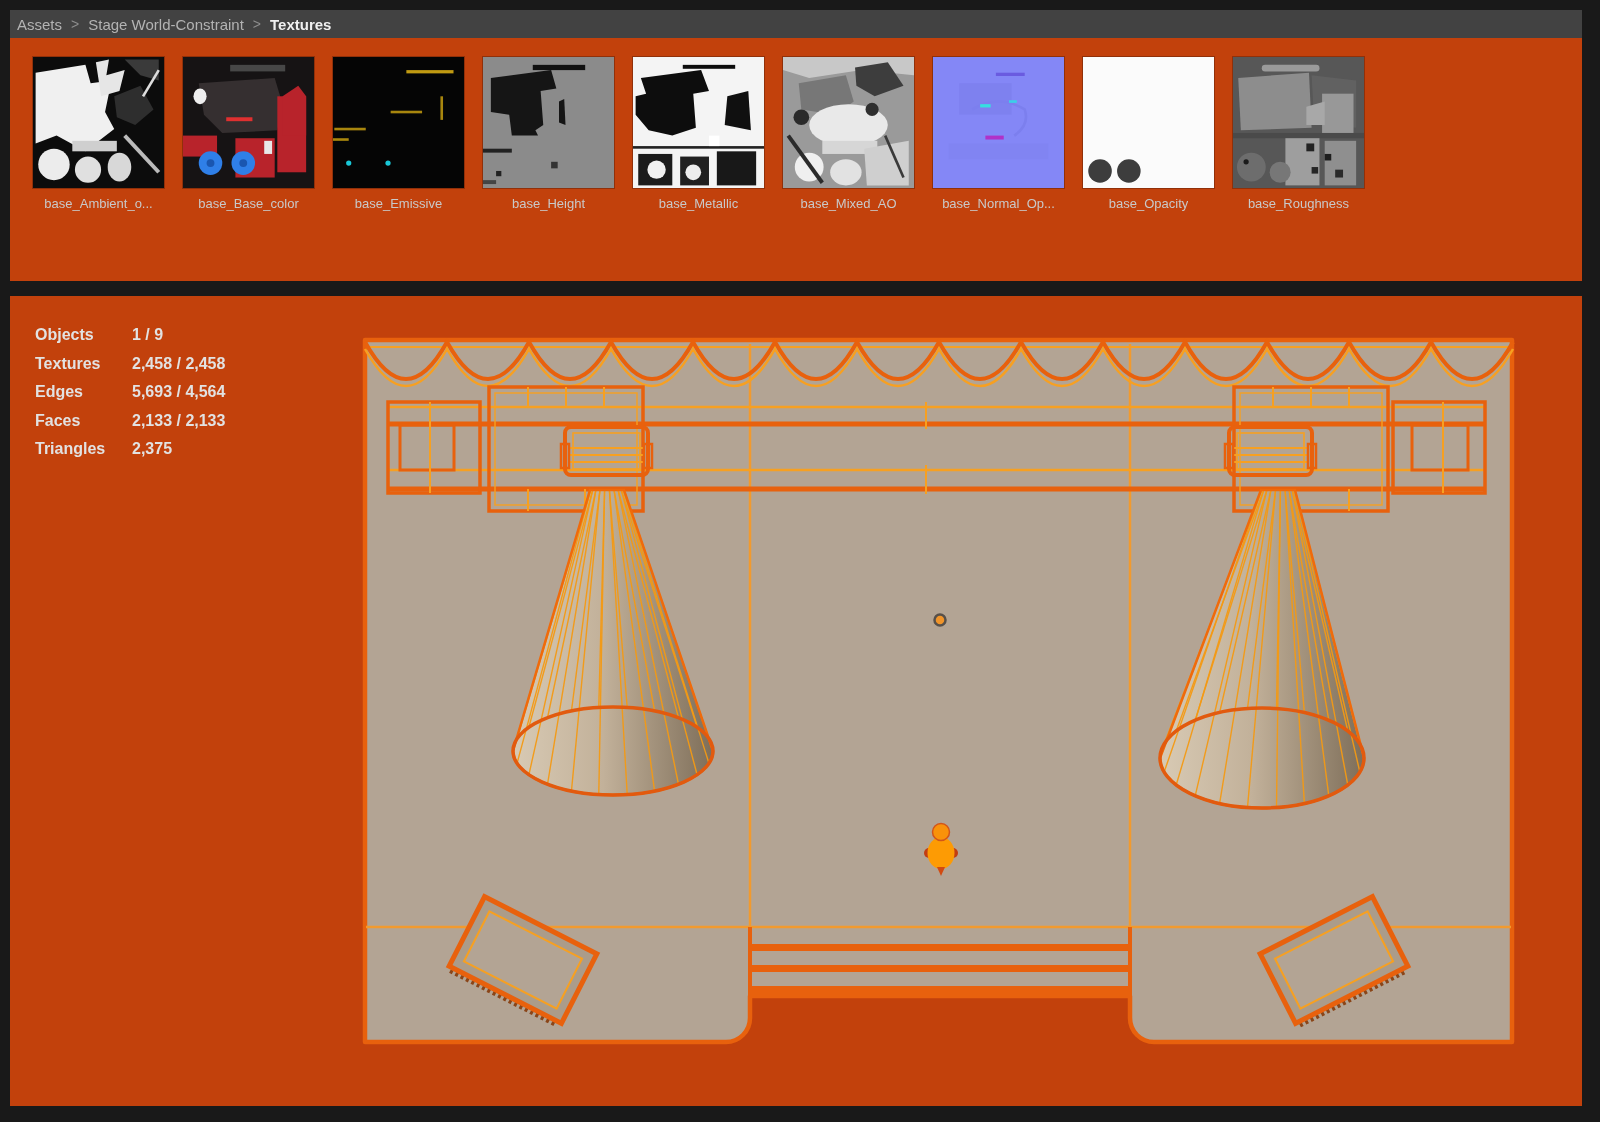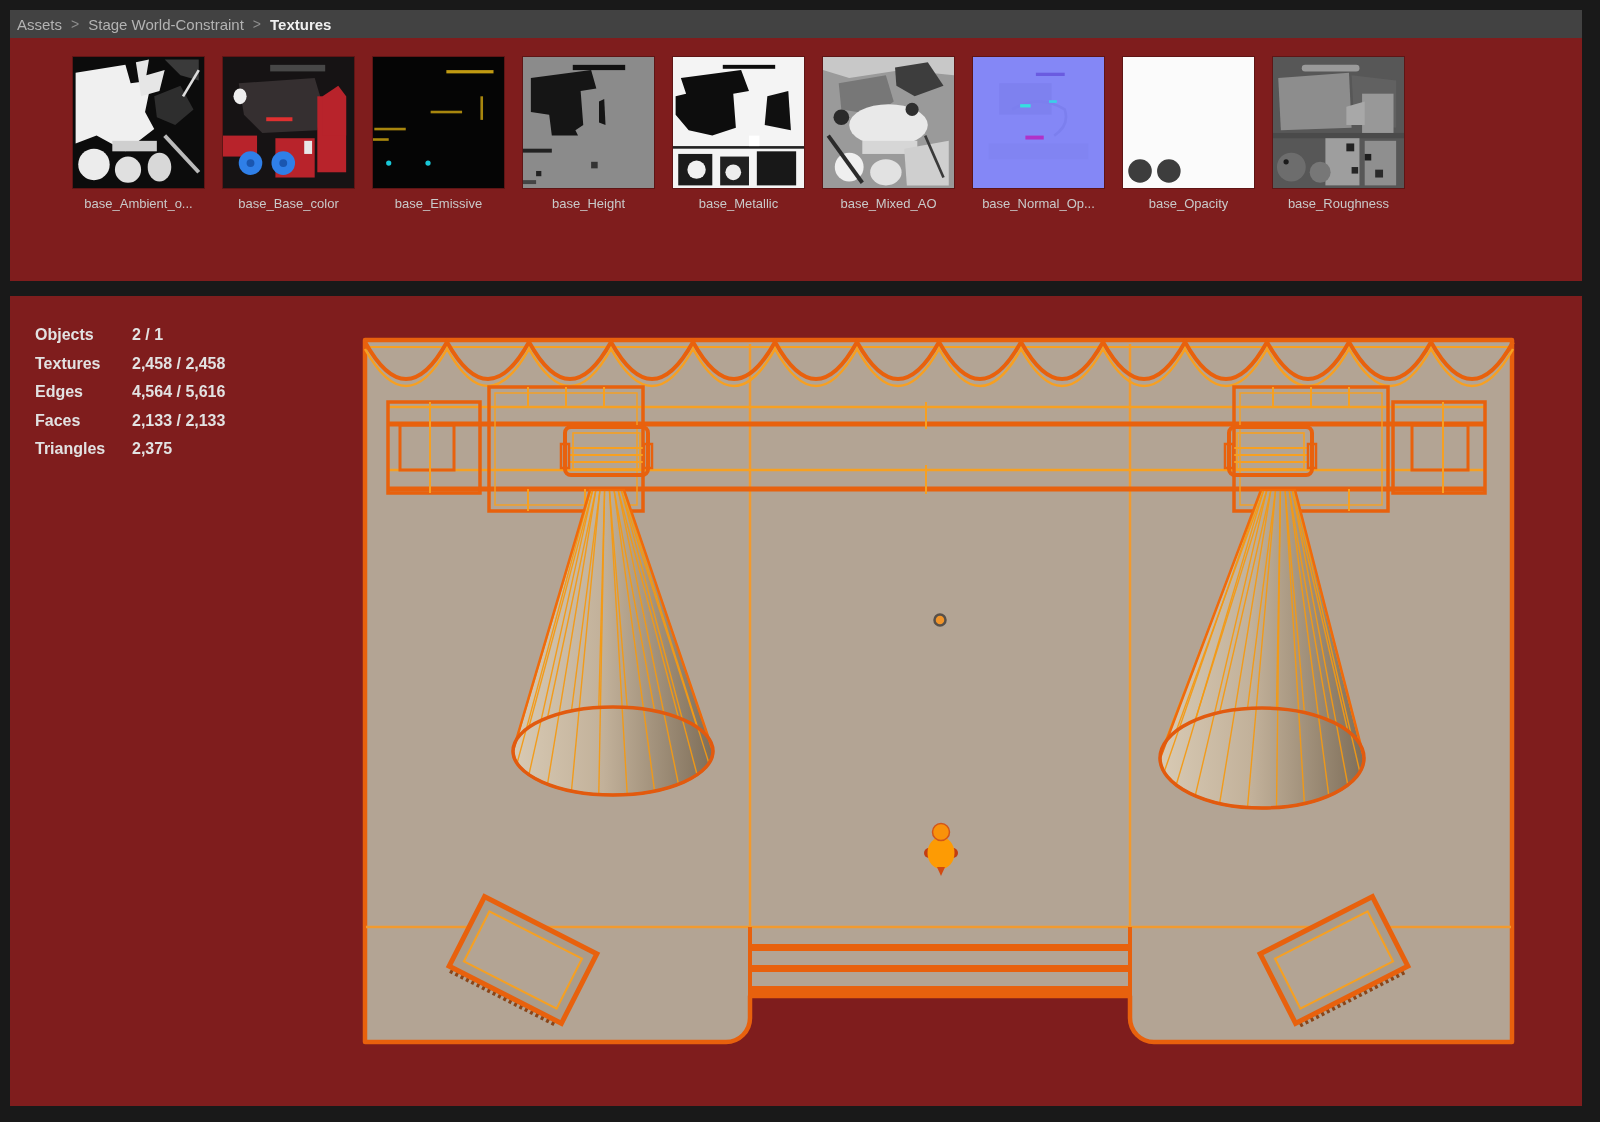--- a/index.html
+++ b/index.html
@@ -1,25 +1,25 @@
 <!DOCTYPE html>
 <html><head>
 <meta charset="utf-8">
 <style>
   html,body{margin:0;padding:0;background:#191919;width:1600px;height:1122px;overflow:hidden;
     font-family:"Liberation Sans","DejaVu Sans",sans-serif;-webkit-font-smoothing:antialiased;}
-  .panel{position:absolute;background:#7f1d1d;}
+  .panel{position:absolute;background:#c2410c;}
   
   #top-panel{left:10px;top:10px;width:1572px;height:271px;}
   #breadcrumb-bar{position:absolute;left:0;top:0;width:100%;height:28px;background:#424242;
     display:flex;align-items:center;padding-left:7px;box-sizing:border-box;font-size:15px;color:#b3b3b3;}
   #breadcrumb-bar .sep{margin:0 9px;color:#8d8d8d;font-size:14px;}
   #breadcrumb-bar .crumb{color:#b3b3b3;}
   #breadcrumb-bar .crumb.current{color:#f0f0f0;font-weight:700;}
-  #thumb-strip{position:absolute;left:23px;top:47px;display:flex;gap:19px;margin-left:40px;}
+  #thumb-strip{position:absolute;left:23px;top:47px;display:flex;gap:19px;}
   .thumb{width:131px;display:flex;flex-direction:column;align-items:center;cursor:default;}
   .thumb-img{width:131px;height:131px;display:block;box-shadow:0 0 0 1px rgba(0,0,0,.25);}
   .thumb-img svg{width:100%;height:100%;display:block;}
   .thumb-label{margin-top:8px;font-size:13px;color:#c9c9c9;white-space:nowrap;overflow:hidden;
     text-overflow:ellipsis;max-width:145px;}
   
   #bottom-panel{left:10px;top:296px;width:1572px;height:810px;}
   #viewport-svg{position:absolute;left:0;top:0;width:1572px;height:810px;display:block;}
   #mesh-stats{position:absolute;left:25px;top:25px;z-index:2;font-size:16px;font-weight:700;color:#e2e2e2;}
   .stat-row{display:flex;line-height:28.6px;}
@@ -211,29 +211,29 @@
     </div>
 
   </div>
 </div>
 
 <div id="bottom-panel" class="panel">
 
   <div id="mesh-stats">
     <div class="stat-row">
       <span class="stat-label">Objects</span>
-      <span class="stat-value">2 / 1</span>
+      <span class="stat-value">1 / 9</span>
     </div>
     <div class="stat-row">
       <span class="stat-label">Textures</span>
       <span class="stat-value">2,458 / 2,458</span>
     </div>
     <div class="stat-row">
       <span class="stat-label">Edges</span>
-      <span class="stat-value">4,564 / 5,616</span>
+      <span class="stat-value">5,693 / 4,564</span>
     </div>
     <div class="stat-row">
       <span class="stat-label">Faces</span>
       <span class="stat-value">2,133 / 2,133</span>
     </div>
     <div class="stat-row">
       <span class="stat-label">Triangles</span>
       <span class="stat-value">2,375</span>
     </div>
   </div>

